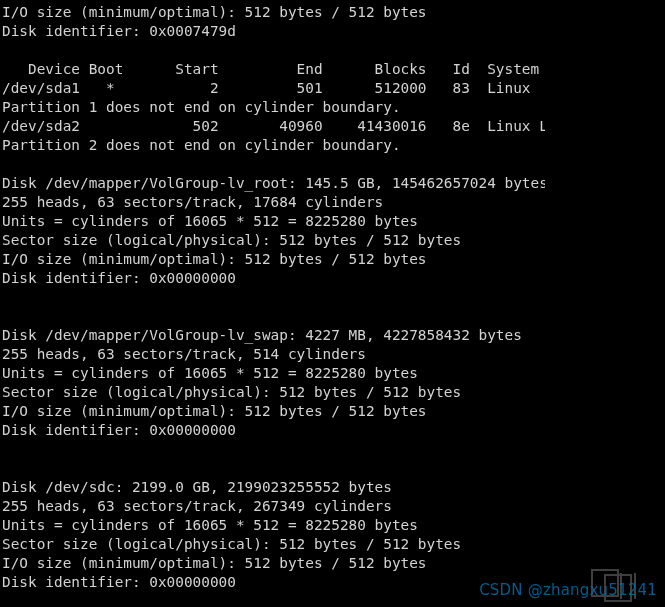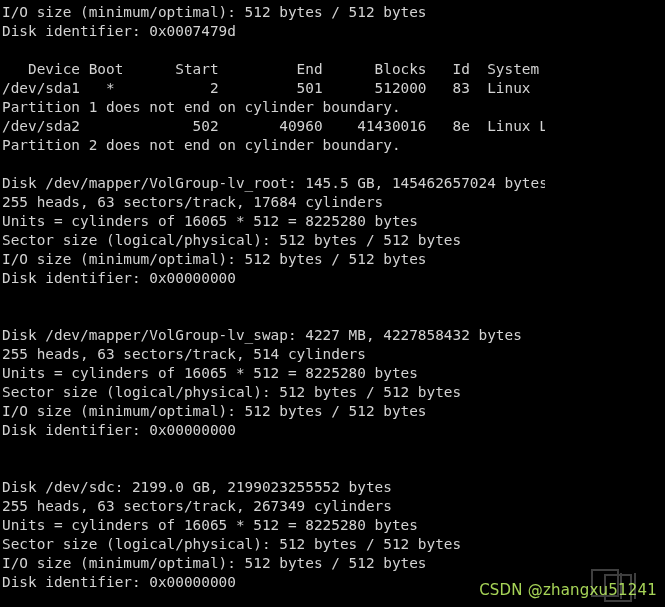--- a/index.html
+++ b/index.html
@@ -74,13 +74,13 @@
 
 <div id="watermark-logo">
   <svg viewBox="0 0 60 34" width="60" height="34" xmlns="http://www.w3.org/2000/svg">
     <rect x="1" y="1" width="26" height="26" fill="none" stroke="#cfcfcf" stroke-width="2"></rect>
     <rect x="14" y="6" width="26" height="26" fill="none" stroke="#cfcfcf" stroke-width="2"></rect>
     <line x1="30" y1="4" x2="30" y2="30" stroke="#cfcfcf" stroke-width="2"></line>
     <line x1="44" y1="4" x2="44" y2="30" stroke="#cfcfcf" stroke-width="2"></line>
   </svg>
 </div>
 
-<div id="watermark" style="color: #bef264;">CSDN @zhangxu51241</div>
+<div id="watermark" style="color: #0369a1;">CSDN @zhangxu51241</div>
 
 </body></html>

